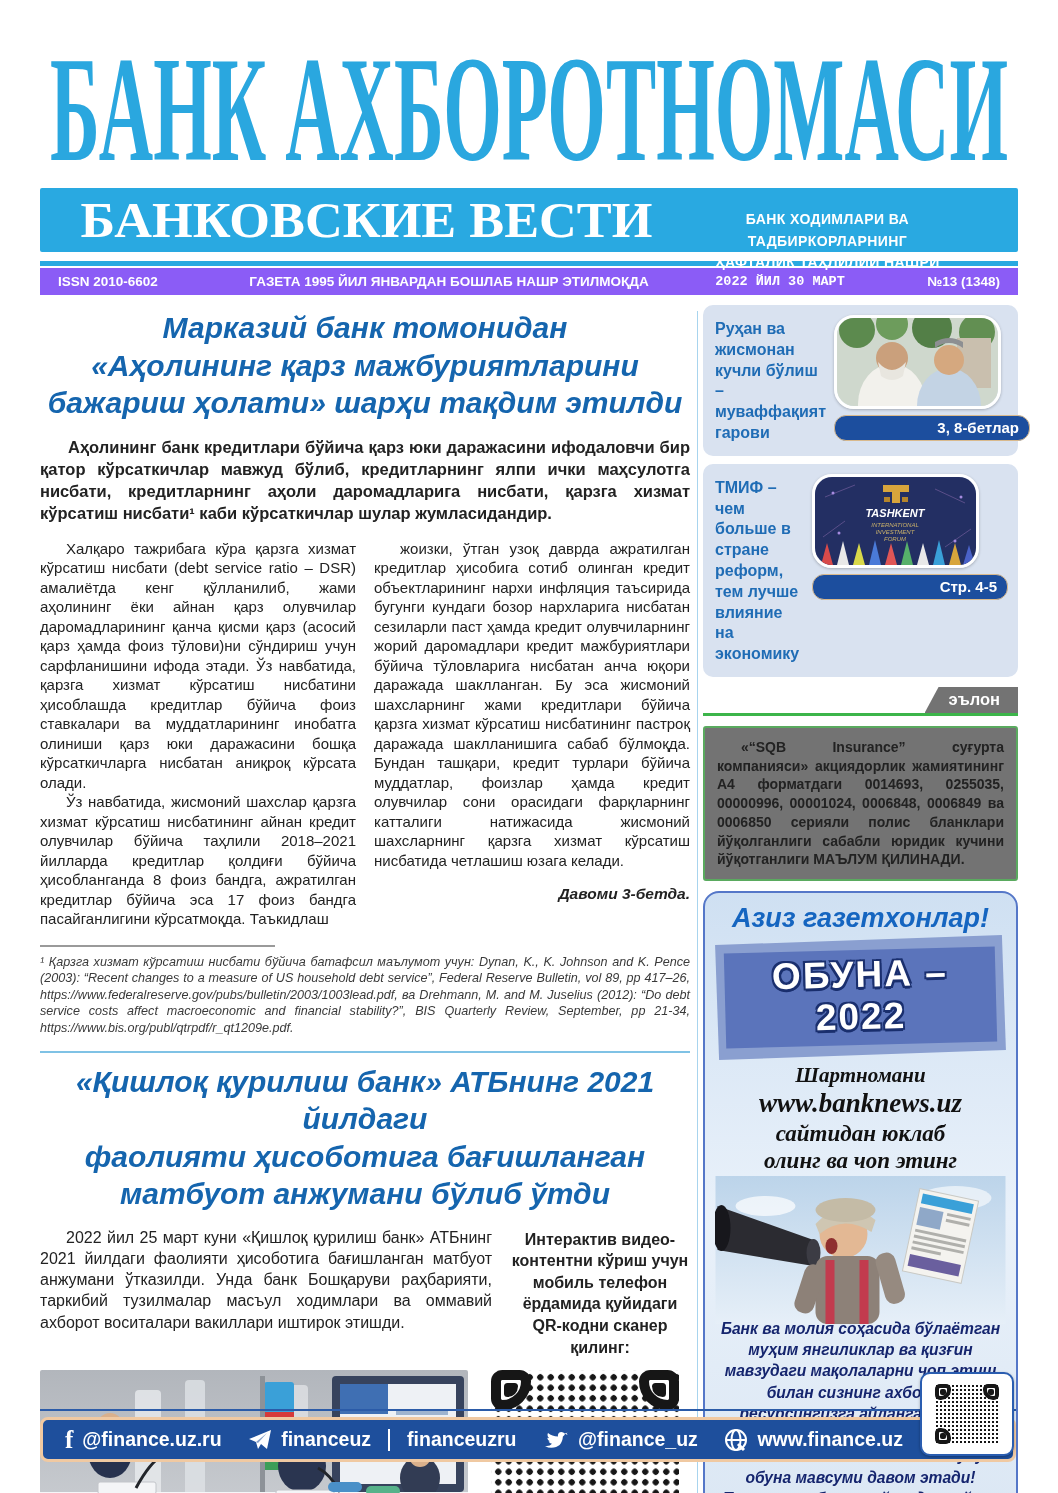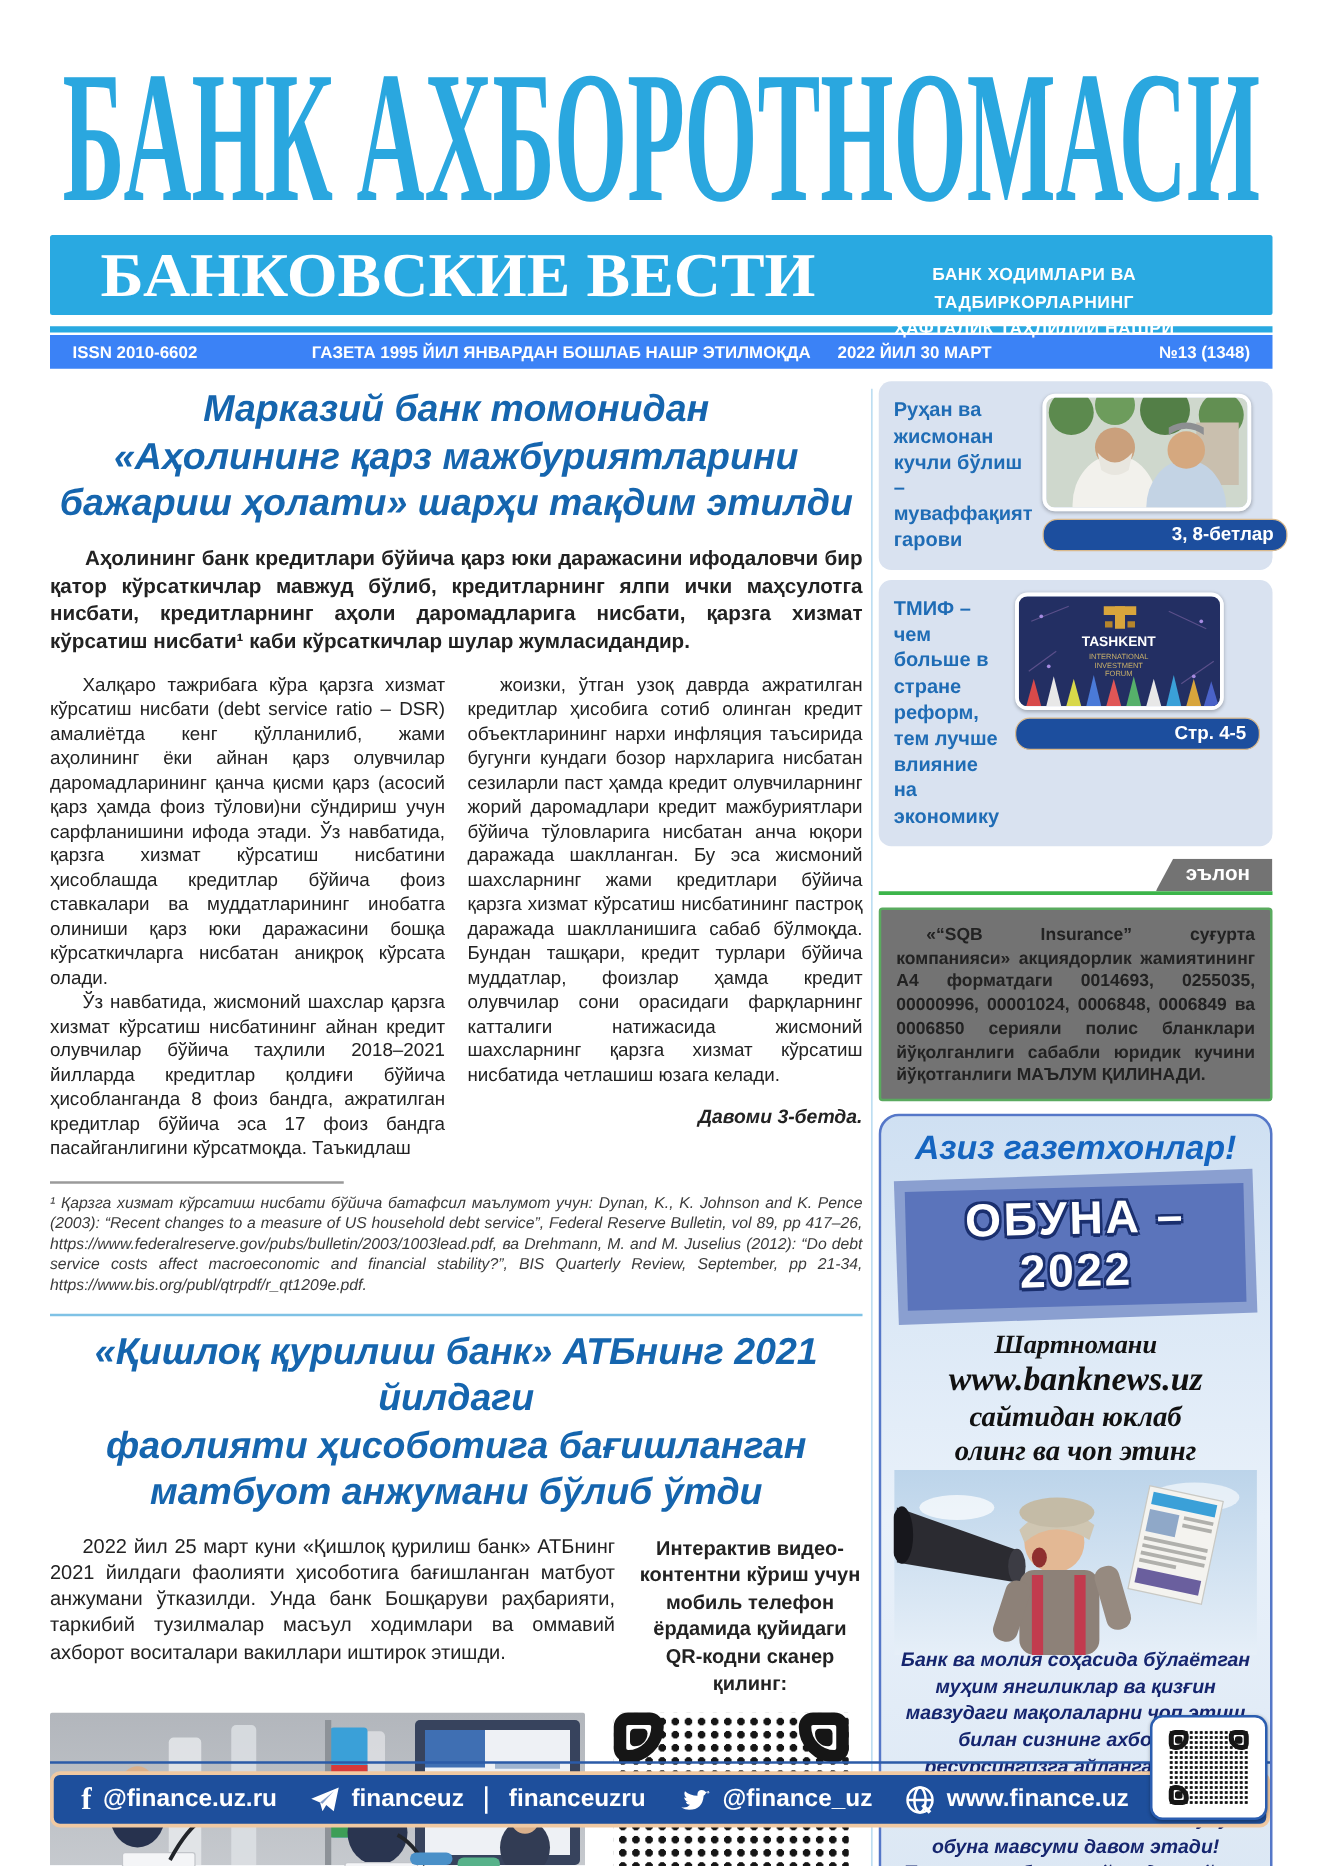--- a/index.html
+++ b/index.html
@@ -7,24 +7,24 @@
        font-family:"Liberation Sans","DejaVu Sans",sans-serif;color:#222;}
   .page{position:absolute;inset:0;}
 
   
   .masthead{padding:30px 40px 0 40px;}
   .title-svg{display:block;width:978px;height:152px;}
   .band{margin-top:6px;background:#29a9e1;height:64px;display:flex;align-items:center;justify-content:space-between;padding:0 14px 0 28px;box-sizing:border-box;border-radius:2px;}
   .subtitle-svg{display:block;width:600px;height:52px;}
   .tagline{color:#fff;font-weight:bold;font-size:14px;text-align:center;line-height:1.55;letter-spacing:.4px;padding-right:14px;margin-top:43px;}
   .infobar-strip{margin-top:9px;height:5px;background:#29a9e1;}
-  .infobar{margin-top:2px;background:#3b82f6;height:27px;display:flex;align-items:center;color:#fff;font-weight:bold;font-size:13.5px;padding:0 18px;box-sizing:border-box;}
+  .infobar{margin-top:2px;background:#8b5cf6;height:27px;display:flex;align-items:center;color:#fff;font-weight:bold;font-size:13.5px;padding:0 18px;box-sizing:border-box;}
   .infobar .iss{width:170px;}
   .infobar .pub{flex:1;text-align:center;}
-  .infobar .dat{width:220px;}
+  .infobar .dat{width:220px;text-align:center;font-family:Liberation Mono, monospace;}
   .infobar .num{width:110px;text-align:right;}
 
   
   .content{display:flex;padding:10px 40px 0 40px;}
   .main-col{width:650px;}
   .v-divider{width:1px;background:#a8d4ee;margin:6px 5px 0 7px;min-height:1080px;}
   .sidebar{width:315px;}
 
   
   .headline{color:#1565ae;font-weight:bold;font-style:italic;font-size:30px;line-height:1.25;text-align:center;margin:4px 0 14px 0;}
@@ -50,21 +50,21 @@
   .finder{position:absolute;width:40px;height:40px;background:#fff;border:10px solid #161616;border-radius:12px 12px 30px 12px;box-sizing:border-box;}
   .finder::after{content:"";position:absolute;inset:3px;background:#161616;border-radius:4px 4px 12px 4px;}
   .f-tl{top:0;left:0;}
   .f-tr{top:0;right:0;transform:rotate(90deg);}
   .f-bl{bottom:0;left:0;transform:rotate(-90deg);}
 
   
   .teaser{background:#d9e2f0;border-radius:10px;padding:10px 10px 12px 12px;display:flex;gap:8px;margin-bottom:8px;}
   .teaser-title{color:#1f6cb5;font-weight:bold;font-size:16px;line-height:1.3;width:128px;padding-top:4px;}
   .teaser-media{width:196px;flex:none;}
-  .teaser-photo{width:167px;height:94px;border:3px solid #fff;border-radius:10px;box-sizing:border-box;overflow:hidden;box-shadow:0 1px 3px rgba(0,0,0,.25);}
+  .teaser-photo{width:167px;height:94px;border:3px solid #fff;border-radius:20px;box-sizing:border-box;overflow:hidden;box-shadow:0 1px 3px rgba(0,0,0,.25);font-style:italic;}
   .teaser-badge{margin-top:6px;background:#1c4e9e;border:1px solid #d9b98c;border-radius:12px;color:#fff;font-weight:bold;font-size:15px;text-align:right;padding:3px 10px 4px 10px;}
   .announce-row{border-bottom:3px solid #3cb54a;display:flex;justify-content:flex-end;margin:10px 0 0 0;}
   .announce-badge{background:#737373;color:#fff;font-weight:bold;font-size:16.5px;padding:3px 18px 4px 24px;clip-path:polygon(14px 0,100% 0,100% 100%,0 100%);}
   .announcement{margin-top:10px;background:#737373;border:2px solid #5aaa5f;border-radius:3px;padding:10px 12px;font-size:14px;line-height:1.34;text-align:justify;text-indent:24px;font-weight:bold;}
 
   
   .subbox{margin-top:10px;border:2px solid #5577c8;border-radius:16px;overflow:hidden;position:relative;
           background:linear-gradient(180deg,#cfe0f2 0%,#e9f1fa 45%,#d7e4f2 100%);padding:8px 10px 12px 10px;box-sizing:border-box;}
   .sub-head{color:#1565c0;font-weight:bold;font-style:italic;font-size:27px;text-align:center;margin:2px 0 6px 0;}
   .sub-banner-outer{background:#8a9fd0;transform:rotate(-2deg);margin:0 2px;padding:10px 8px;}

